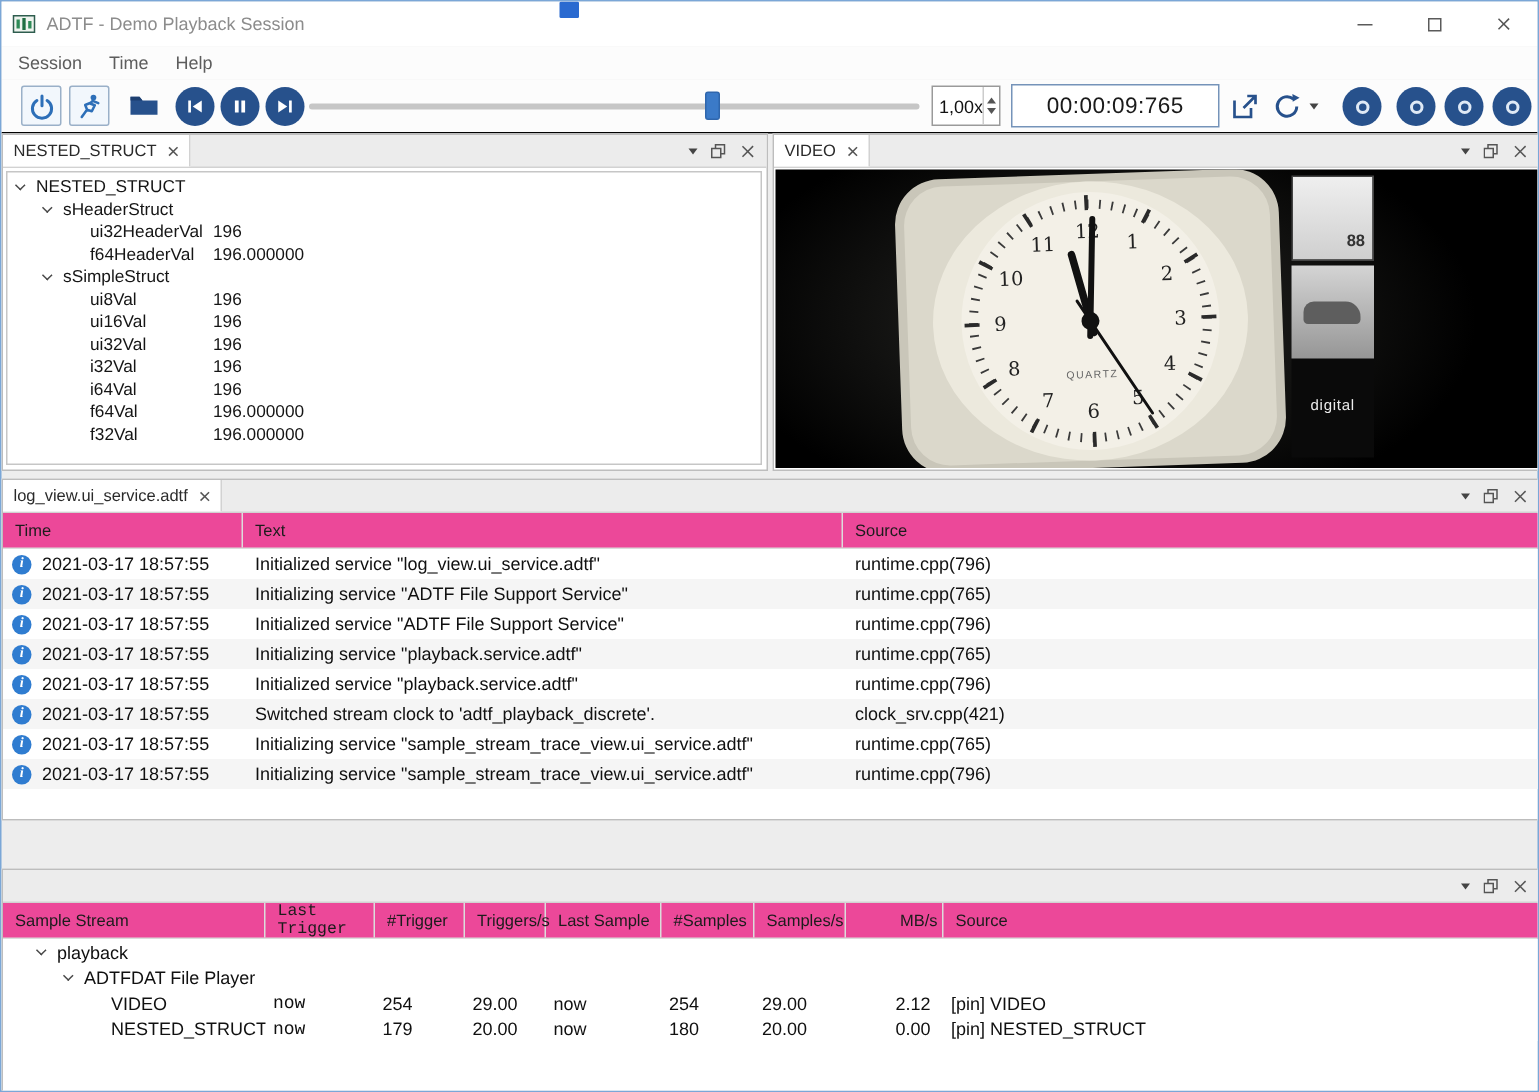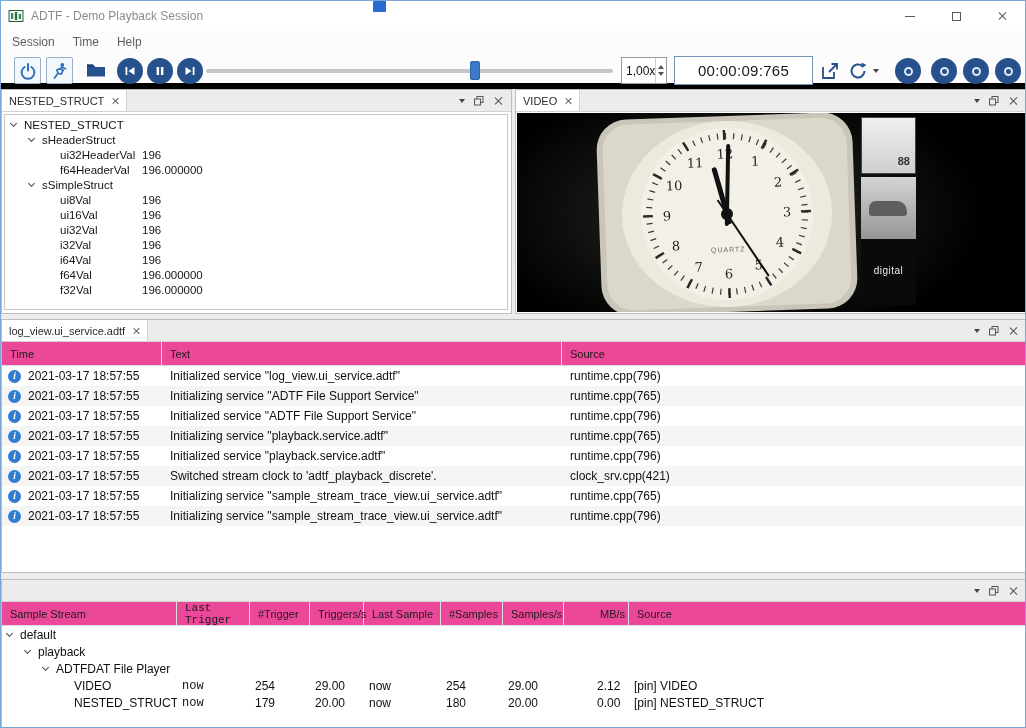--- a/index.html
+++ b/index.html
@@ -23,21 +23,21 @@
   .x-icon::before { transform:rotate(45deg); }
   .x-icon::after  { transform:rotate(-45deg); }
   .x-icon.small { width:8px; height:8px; }
   .x-icon.small::before, .x-icon.small::after { left:3.5px; height:8px; }
 
   
   .menubar { position:absolute; left:0; top:30px; width:100%; height:22px; background:#fcfcfc; display:flex; align-items:center; padding-left:2px; }
   .menu-item { padding:2px 9px; font-size:12px; color:#5d5d5d; cursor:default; }
 
   
-  .toolbar { position:absolute; left:0; top:52px; width:100%; height:36px; background:#fcfcfc; border-bottom:6px solid #000000; }
+  .toolbar { position:absolute; left:0; top:52px; width:100%; height:36px; background:#fcfcfc; border-bottom:1px solid #000000; }
   .tool-toggle { position:absolute; top:4px; width:27px; height:27px; border:1px solid #9ab0c8; border-radius:2px; background:#f2f7fc; display:flex; align-items:center; justify-content:center; }
   .tool-plain { position:absolute; top:4px; width:27px; height:27px; display:flex; align-items:center; justify-content:center; }
   .circle-btn { position:absolute; top:5px; width:26px; height:26px; border-radius:50%; background:#27518c; display:flex; align-items:center; justify-content:center; }
   .ring { width:9px; height:9px; border:2px solid #dfe9f5; border-radius:50%; }
   .slider-track { position:absolute; left:205px; top:16px; width:407px; height:4px; background:#c6c6c6; border-radius:2px; }
   .slider-handle { position:absolute; top:8px; width:10px; height:19px; background:#3b7ac8; border:1px solid #2f66ad; border-radius:2px; }
   .speed-box { position:absolute; left:620px; top:4px; width:46px; height:27px; border:1px solid #9a9a9a; background:#fff; display:flex; align-items:stretch; }
   .speed-text { flex:1; display:flex; align-items:center; padding-left:4px; font-size:12px; color:#111; }
   .spin-arrows { width:13px; border-left:1px solid #cscsc; border-left:1px solid #cccccc; display:flex; flex-direction:column; align-items:center; justify-content:center; gap:3px; }
   .spin-up { width:0; height:0; border-left:3px solid transparent; border-right:3px solid transparent; border-bottom:4px solid #555; }
@@ -356,21 +356,21 @@
         <div class="car-photo">
             <div class="car-shape"></div>
           </div>
         <div class="digital-label-wrap">
             <span>digital</span>
           </div>
       </div>
     </div>
   </div>
 
-  <div class="panel" style="left:0;top:318px;width:1026px;height:254px">
+  <div class="panel" style="left:0;top:318px;width:1026px;height:228px">
     <div class="panel-header">
       <div class="tab">
         <span>log_view.ui_service.adtf</span>
         <span class="x-icon small"></span>
       </div>
       <div class="panel-controls">
         <span class="caret-down"></span>
         <span class="float-icon">
           <svg width="10" height="10" viewBox="0 0 10 10">
               <rect x="3" y="0.5" width="6" height="6" fill="none" stroke="#555"></rect>
@@ -473,65 +473,50 @@
         <div class="hc t3">Triggers/s</div>
         <div class="hc t4">Last Sample</div>
         <div class="hc t5">#Samples</div>
         <div class="hc t6">Samples/s</div>
         <div class="hc t7">MB/s</div>
         <div class="hc t8">Source</div>
       </div>
     <div class="tbl-body">
         <div class="trace-row">
           <div class="t0 namecell">
-            <span class="ind" style="width: 5px;"></span>
+            <span class="ind" style="width: 23px;"></span>
             <span class="chev down"></span>
-            <span>default</span>
+            <span>playback</span>
           </div>
           <div class="t1"></div>
           <div class="t2"></div>
           <div class="t3"></div>
           <div class="t4"></div>
           <div class="t5"></div>
           <div class="t6"></div>
           <div class="t7"></div>
           <div class="t8"></div>
         </div>
         <div class="trace-row">
           <div class="t0 namecell">
-            <span class="ind" style="width: 23px;"></span>
+            <span class="ind" style="width: 41px;"></span>
             <span class="chev down"></span>
-            <span>playback</span>
+            <span>ADTFDAT File Player</span>
           </div>
           <div class="t1"></div>
           <div class="t2"></div>
           <div class="t3"></div>
           <div class="t4"></div>
           <div class="t5"></div>
           <div class="t6"></div>
           <div class="t7"></div>
           <div class="t8"></div>
         </div>
         <div class="trace-row">
           <div class="t0 namecell">
-            <span class="ind" style="width: 41px;"></span>
-            <span class="chev down"></span>
-            <span>ADTFDAT File Player</span>
-          </div>
-          <div class="t1"></div>
-          <div class="t2"></div>
-          <div class="t3"></div>
-          <div class="t4"></div>
-          <div class="t5"></div>
-          <div class="t6"></div>
-          <div class="t7"></div>
-          <div class="t8"></div>
-        </div>
-        <div class="trace-row">
-          <div class="t0 namecell">
             <span class="ind" style="width: 59px;"></span>
             <span class="chev none"></span>
             <span>VIDEO</span>
           </div>
           <div class="t1">now</div>
           <div class="t2">254</div>
           <div class="t3">29.00</div>
           <div class="t4">now</div>
           <div class="t5">254</div>
           <div class="t6">29.00</div>

